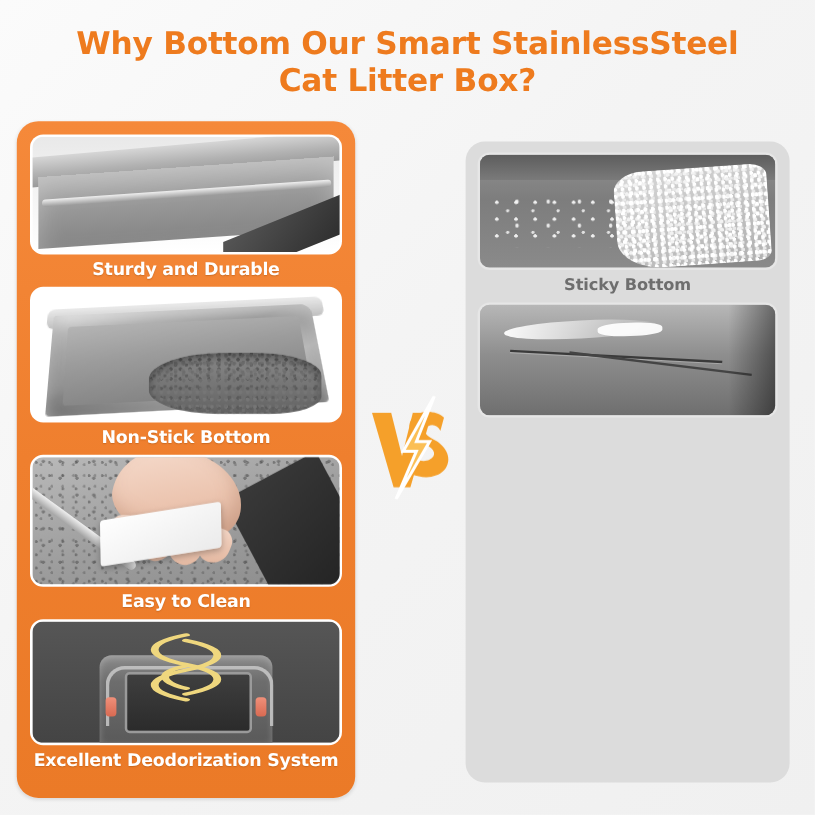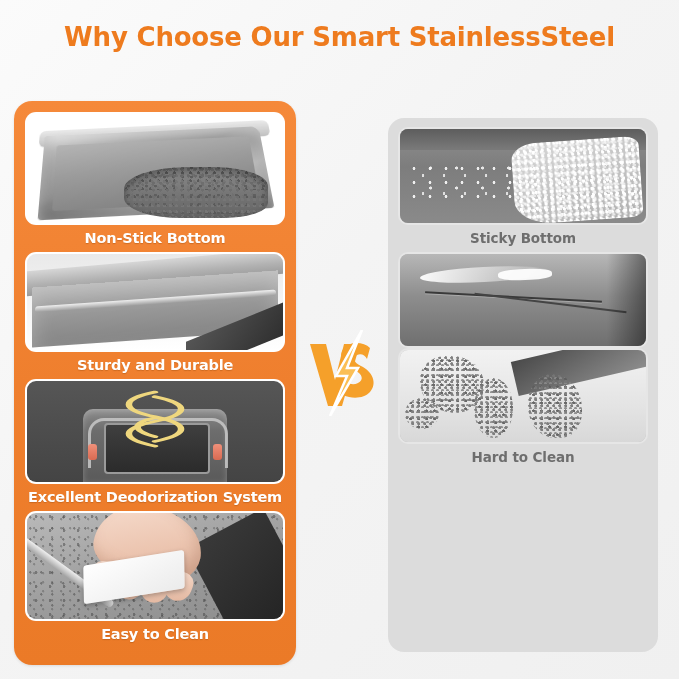--- a/index.html
+++ b/index.html
@@ -383,45 +383,63 @@
     border-radius: 3px;
     transform: skewY(-6deg);
   }
 </style>
 </head>
 <body>
 
 <div class="page">
 
   <div class="title">
-    <span>Why Choose Our Smart StainlessSteel</span>
+    <span>Why Bottom Our Smart StainlessSteel</span>
+    <span class="l2">Cat Litter Box?</span>
   </div>
 
   <div class="card-good">
+
+    <div class="good-item">
+      <div class="good-photo" style="height:100px">
+        <div class="ph tray2-bg"></div>
+        <div class="tray2-top"></div>
+        <div class="tray2-face"></div>
+        <div class="tray2-edge"></div>
+        <div class="tray2-dark"></div>
+      </div>
+      <div class="good-cap">Sturdy and Durable</div>
+    </div>
 
     <div class="good-item">
       <div class="good-photo" style="height:113px">
         <div class="ph tray-bg"></div>
         <div class="tray-rim"></div>
         <div class="tray-body"></div>
         <div class="tray-inner"></div>
         <div class="litter"></div>
       </div>
       <div class="good-cap">Non-Stick Bottom</div>
     </div>
 
     <div class="good-item">
-      <div class="good-photo" style="height:100px">
-        <div class="ph tray2-bg"></div>
-        <div class="tray2-top"></div>
-        <div class="tray2-face"></div>
-        <div class="tray2-edge"></div>
-        <div class="tray2-dark"></div>
-      </div>
-      <div class="good-cap">Sturdy and Durable</div>
+      <div class="good-photo" style="height:110px">
+        <div class="ph clean-bg"></div>
+        <div class="clean-specks"></div>
+        <div class="clean-rail"></div>
+        <div class="clean-dark"></div>
+        <div class="hand">
+          <div class="finger" style="left:4%;  bottom:-22%; transform:rotate(-6deg);"></div>
+          <div class="finger" style="left:27%; bottom:-28%; transform:rotate(-1deg);"></div>
+          <div class="finger" style="left:50%; bottom:-26%; transform:rotate(5deg);"></div>
+          <div class="finger" style="left:72%; bottom:-18%; transform:rotate(11deg);"></div>
+        </div>
+        <div class="wipe"></div>
+      </div>
+      <div class="good-cap">Easy to Clean</div>
     </div>
 
     <div class="good-item">
       <div class="good-photo" style="height:105px; border-color:rgba(255,255,255,0.9)">
         <div class="ph deo-bg"></div>
         <div class="deo-unit"></div>
         <div class="deo-arc"></div>
         <div class="deo-window"></div>
         <div class="deo-tab" style="left:24%"></div>
         <div class="deo-tab" style="right:24%"></div>
@@ -429,37 +447,20 @@
           <g fill="none" stroke="#efd77e" stroke-width="4.5" stroke-linecap="round">
             <path d="M30 104 C6 92 6 74 30 62 C54 50 54 32 30 20"></path>
             <path d="M30 96 C54 84 54 66 30 54 C6 42 6 24 30 12"></path>
             <path d="M30 88 C14 78 14 64 30 56"></path>
           </g>
         </svg>
       </div>
       <div class="good-cap">Excellent Deodorization System</div>
     </div>
 
-    <div class="good-item">
-      <div class="good-photo" style="height:110px">
-        <div class="ph clean-bg"></div>
-        <div class="clean-specks"></div>
-        <div class="clean-rail"></div>
-        <div class="clean-dark"></div>
-        <div class="hand">
-          <div class="finger" style="left:4%;  bottom:-22%; transform:rotate(-6deg);"></div>
-          <div class="finger" style="left:27%; bottom:-28%; transform:rotate(-1deg);"></div>
-          <div class="finger" style="left:50%; bottom:-26%; transform:rotate(5deg);"></div>
-          <div class="finger" style="left:72%; bottom:-18%; transform:rotate(11deg);"></div>
-        </div>
-        <div class="wipe"></div>
-      </div>
-      <div class="good-cap">Easy to Clean</div>
-    </div>
-
   </div>
 
   <svg class="vs" viewBox="0 0 76 86">
     <g fill="#f5a02a">
       <path d="M4 14 L20 14 L29 50 L38 14 L54 14 L36 76 L22 76 Z"></path>
       <path d="M64 18 C58 12 44 11 38 18 C31 26 38 36 48 40 C57 44 58 50 52 53 C46 56 40 53 37 48 L28 58 C36 69 56 71 64 62 C72 53 66 41 55 36 C47 32 46 27 51 25 C55 23 59 25 61 29 Z"></path>
     </g>
     <path d="M56 0 L30 46 L41 46 L24 86 L52 38 L41 38 Z" fill="#fbbf55" stroke="#ffffff" stroke-width="2.5"></path>
   </svg>
 
@@ -479,28 +480,17 @@
       <div class="bad-photo" style="height:96px">
         <div class="ph crack-bg"></div>
         <div class="crack-gloss"></div>
         <div class="crack-gloss2"></div>
         <div class="crack-line"></div>
         <div class="crack-line2"></div>
         <div class="crack-dark"></div>
       </div>
     </div>
 
-    <div class="bad-item">
-      <div class="bad-photo" style="height:96px">
-        <div class="ph dirt-bg"></div>
-        <div class="dirt-rail"></div>
-        <div class="dirt-patch" style="left:8%;  top:6%;  width:26%; height:62%; border-radius:40% 50% 45% 55%;"></div>
-        <div class="dirt-patch" style="left:30%; top:30%; width:16%; height:66%; border-radius:50%;"></div>
-        <div class="dirt-patch" style="left:52%; top:26%; width:22%; height:70%; border-radius:45% 55% 40% 50%;"></div>
-        <div class="dirt-patch" style="left:2%;  top:52%; width:14%; height:34%; border-radius:50%;"></div>
-      </div>
-      <div class="bad-cap">Hard to Clean</div>
-    </div>
 
 
   </div>
 
 </div>
 
 </body></html>

